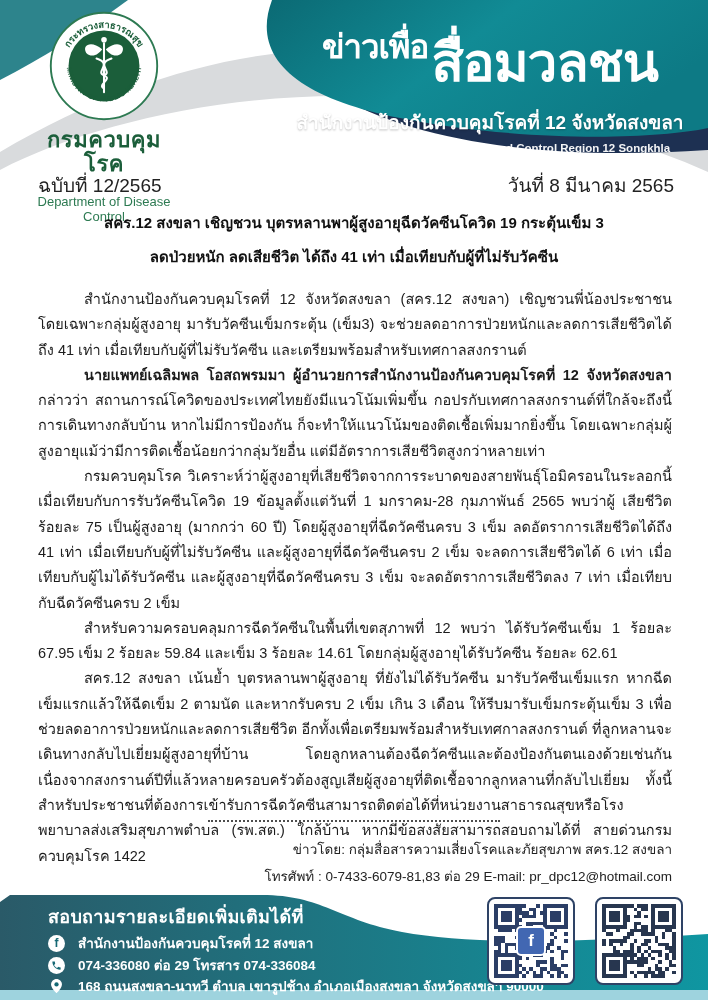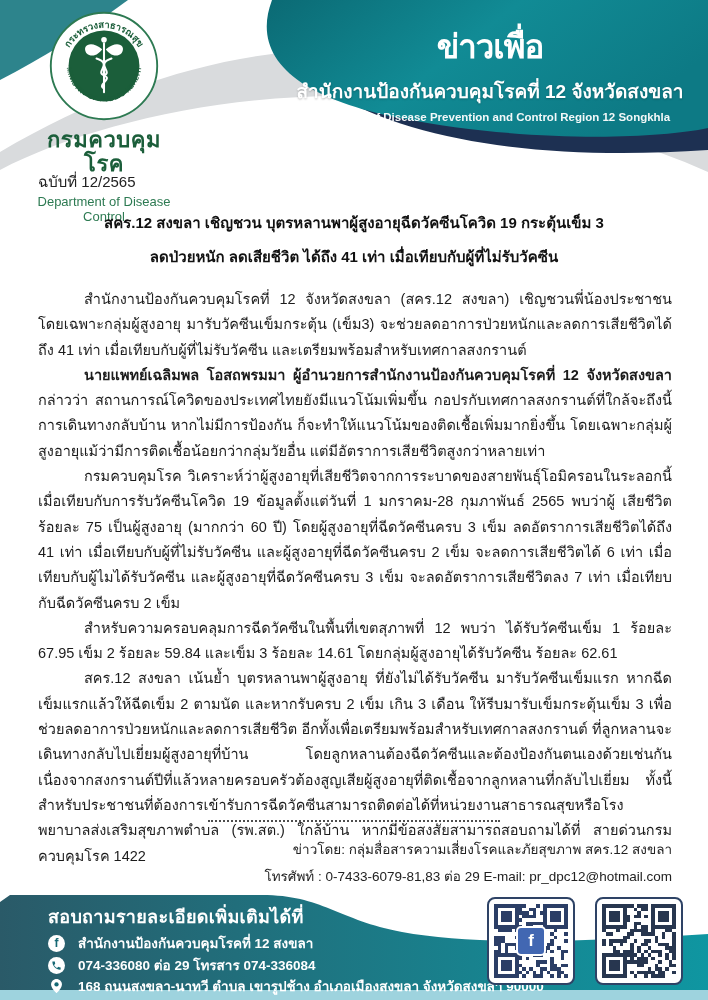--- a/index.html
+++ b/index.html
@@ -14,21 +14,21 @@
   .dept-en{font-size:13px;font-weight:normal;color:#2d7a52;margin-top:18px;}
   .title-wrap{position:absolute;left:285px;top:20px;width:410px;text-align:center;color:#fff;}
   .title-line{display:flex;align-items:flex-start;justify-content:center;gap:3px;}
   .t-sm{font-size:33px;font-weight:bold;letter-spacing:-1px;}
   .t-lg{font-size:53px;font-weight:bold;letter-spacing:-1px;}
   .subtitle-th{font-size:19px;font-weight:bold;margin-top:3px;text-shadow:0 1px 2px rgba(0,0,0,.25);}
   .subtitle-en{font-size:11.5px;font-weight:bold;margin-top:5px;opacity:.95;}
 
   
   .meta{position:absolute;top:170px;left:38px;right:34px;display:flex;justify-content:space-between;
-        font-size:15px;color:#222;}
+        font-size:19px;color:#222;}
 
   
   .headline{position:absolute;top:206px;left:28px;right:28px;text-align:center;
             font-size:15px;font-weight:bold;line-height:34px;color:#111;}
 
   
   .body-text{position:absolute;top:287px;left:38px;right:36px;font-size:14.5px;line-height:25.3px;
              text-align:justify;color:#1c1c1c;}
   .body-text p{margin:0;text-indent:46px;}
   .body-text .lead-bold{font-weight:bold;}
@@ -108,28 +108,30 @@
           <path d="M68,52 C50,58 70,66 60,70"></path>
         </g>
       </svg>
       <div class="dept-th">กรมควบคุมโรค</div>
       <div class="dept-en">Department of Disease Control</div>
     </div>
 
     <div class="title-wrap">
       <div class="title-line">
         <span class="t-sm">ข่าวเพื่อ</span>
+          <span class="t-lg">สื่อมวลชน</span>
       </div>
       <div class="subtitle-th">สำนักงานป้องกันควบคุมโรคที่ 12 จังหวัดสงขลา</div>
       <div class="subtitle-en">The Office of Disease Prevention and Control Region 12 Songkhla</div>
     </div>
   </div>
 
   <div class="meta">
     <span>ฉบับที่ 12/2565</span>
+    <span>วันที่ 8 มีนาคม 2565</span>
   </div>
 
   <div class="headline">
     <div>สคร.12 สงขลา เชิญชวน บุตรหลานพาผู้สูงอายุฉีดวัคซีนโควิด 19 กระตุ้นเข็ม 3</div>
     <div>ลดป่วยหนัก ลดเสียชีวิต ได้ถึง 41 เท่า เมื่อเทียบกับผู้ที่ไม่รับวัคซีน</div>
   </div>
 
   <div class="body-text">
     <p>สำนักงานป้องกันควบคุมโรคที่ 12 จังหวัดสงขลา (สคร.12 สงขลา) เชิญชวนพี่น้องประชาชน โดยเฉพาะกลุ่มผู้สูงอายุ มารับวัคซีนเข็มกระตุ้น (เข็ม3) จะช่วยลดอาการป่วยหนักและลดการเสียชีวิตได้ถึง 41 เท่า เมื่อเทียบกับผู้ที่ไม่รับวัคซีน และเตรียมพร้อมสำหรับเทศกาลสงกรานต์</p>
     <p><span class="lead-bold">นายแพทย์เฉลิมพล โอสถพรมมา ผู้อำนวยการสำนักงานป้องกันควบคุมโรคที่ 12 จังหวัดสงขลา</span><span> กล่าวว่า สถานการณ์โควิดของประเทศไทยยังมีแนวโน้มเพิ่มขึ้น กอปรกับเทศกาลสงกรานต์ที่ใกล้จะถึงนี้ การเดินทางกลับบ้าน หากไม่มีการป้องกัน ก็จะทำให้แนวโน้มของติดเชื้อเพิ่มมากยิ่งขึ้น โดยเฉพาะกลุ่มผู้สูงอายุแม้ว่ามีการติดเชื้อน้อยกว่ากลุ่มวัยอื่น แต่มีอัตราการเสียชีวิตสูงกว่าหลายเท่า</span></p>

